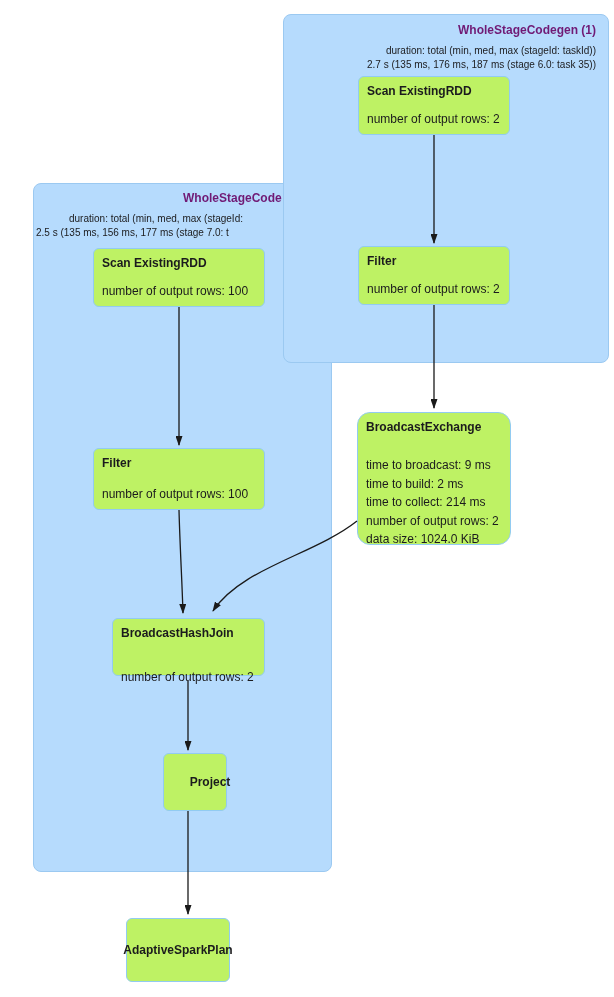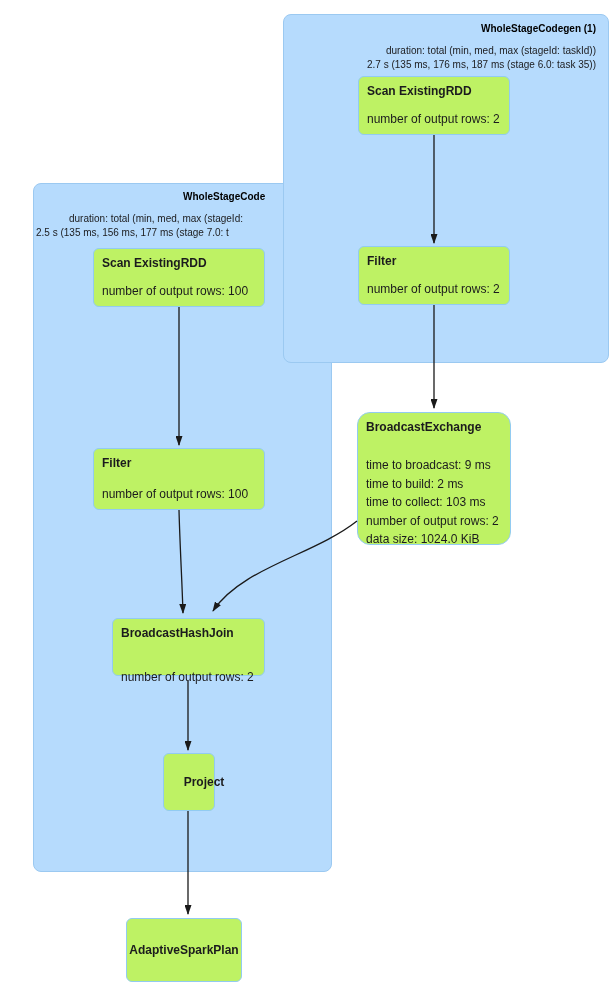--- a/index.html
+++ b/index.html
@@ -7,21 +7,21 @@
     position:relative;width:614px;height:997px;background:#ffffff;
     font-family:"Liberation Sans",sans-serif;overflow:hidden;
   }
   .cluster{
     position:absolute;background:#b6dbfd;border:1px solid #9bc9f1;
     border-radius:8px;box-sizing:border-box;
   }
   #cluster-left{left:33px;top:183px;width:299px;height:689px;z-index:1;padding-left:34px;}
   #cluster-right{left:283px;top:14px;width:326px;height:349px;z-index:2;}
   .cluster-title{
-    position:absolute;font-size:10px;font-weight:bold;color:#000000;
+    position:absolute;font-size:12px;font-weight:bold;color:#701a75;
     white-space:nowrap;
   }
   #cluster-right .cluster-title{right:12px;top:8px;}
   #cluster-left .cluster-title{left:149px;top:7px;}
   .dur{position:absolute;font-size:10px;color:#1b1b1d;white-space:nowrap;line-height:14px;}
   #cluster-right .dur{right:12px;top:29px;text-align:right;}
   #cluster-left .dur1{left:35px;top:28px;}
   #cluster-left .dur2{left:2px;top:42px;}
   .node{
     position:absolute;background:#bef264;border:1px solid #92cbf1;border-radius:6px;
@@ -30,22 +30,22 @@
   .node .ttl{font-weight:bold;}
   .node.vstack{display:flex;flex-direction:column;justify-content:space-between;padding:7px 8px 8px;}
   .node.center{display:flex;align-items:center;justify-content:center;font-weight:bold;}
   #node-scan-1{left:358px;top:76px;width:152px;height:59px;}
   #node-filter-1{left:358px;top:246px;width:152px;height:59px;}
   #node-be{left:357px;top:412px;width:154px;height:133px;padding:7px 8px;border-radius:13px;}
   #node-be .metrics{margin-top:22px;line-height:18.5px;}
   #node-scan-2{left:93px;top:248px;width:172px;height:59px;}
   #node-filter-2{left:93px;top:448px;width:172px;height:62px;}
   #node-join{left:112px;top:618px;width:153px;height:58px;gap:30px;}
-  #node-project{left:163px;top:753px;width:52px;height:58px;padding-left:30px;}
-  #node-adaptive{left:126px;top:918px;width:116px;height:64px;}
+  #node-project{left:163px;top:753px;width:64px;height:58px;padding-left:30px;}
+  #node-adaptive{left:126px;top:918px;width:104px;height:64px;}
   svg.edges{position:absolute;left:0;top:0;z-index:4;pointer-events:none;}
 </style>
 </head>
 <body>
 
 <div class="canvas">
 
   <div class="cluster" id="cluster-left">
     <div class="cluster-title">WholeStageCode</div>
     <div class="dur dur1">duration: total (min, med, max (stageId:</div>
@@ -68,21 +68,21 @@
   <div class="node vstack" id="node-filter-1">
     <div class="ttl">Filter</div>
     <div>number of output rows: 2</div>
   </div>
 
   <div class="node" id="node-be">
     <div class="ttl">BroadcastExchange</div>
     <div class="metrics">
       <div>time to broadcast: 9 ms</div>
       <div>time to build: 2 ms</div>
-      <div>time to collect: 103 ms</div>
+      <div>time to collect: 214 ms</div>
       <div>number of output rows: 2</div>
       <div>data size: 1024.0 KiB</div>
     </div>
   </div>
 
   <div class="node vstack" id="node-scan-2">
     <div class="ttl">Scan ExistingRDD</div>
     <div>number of output rows: 100</div>
   </div>
 

